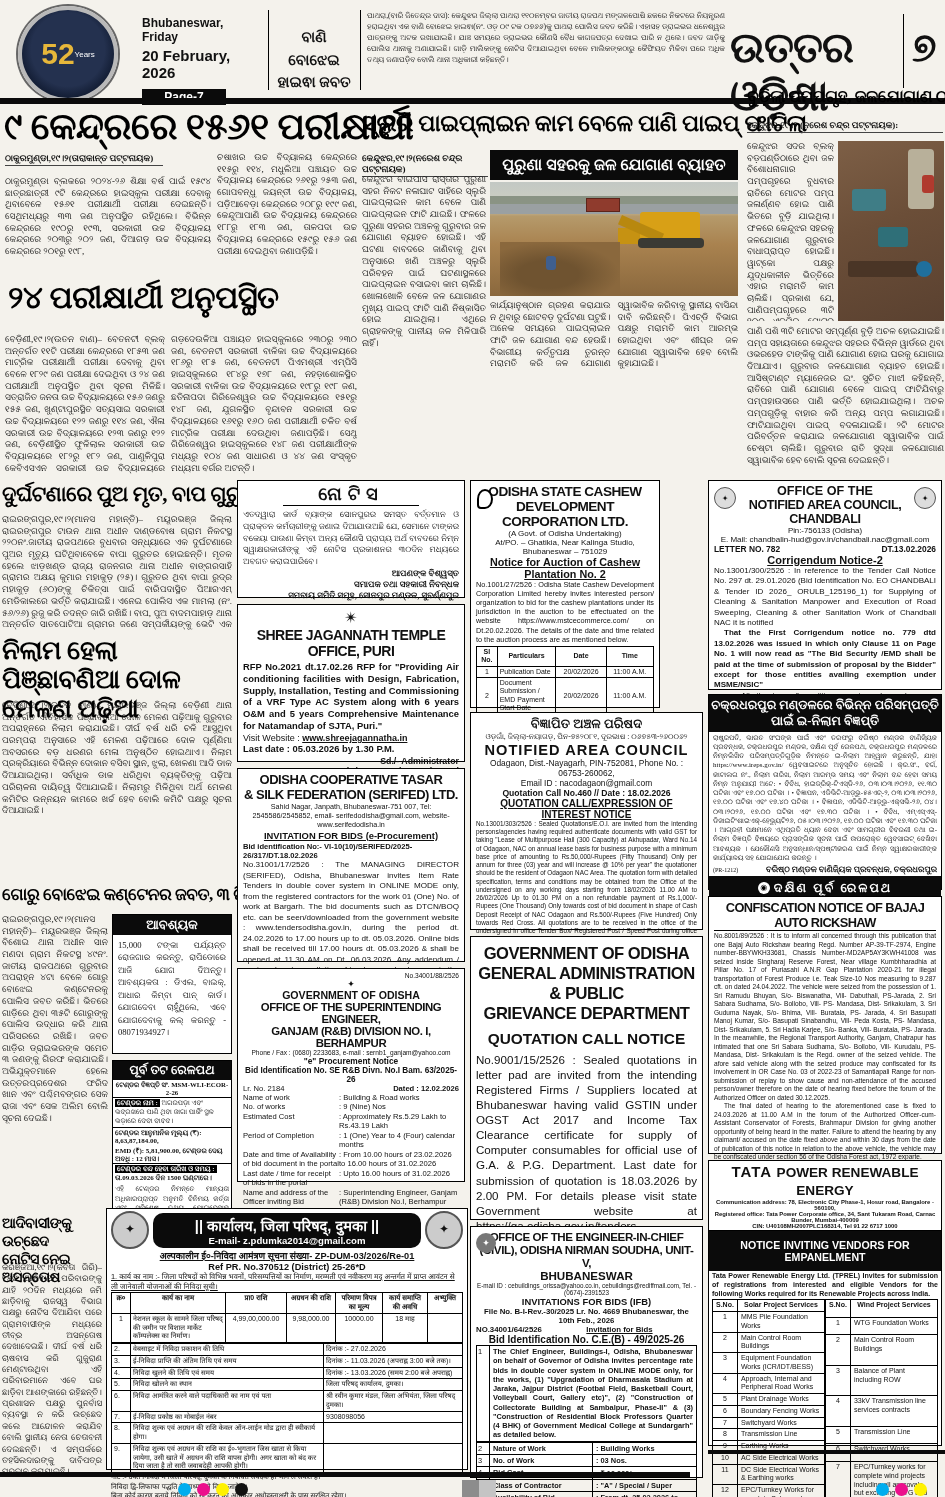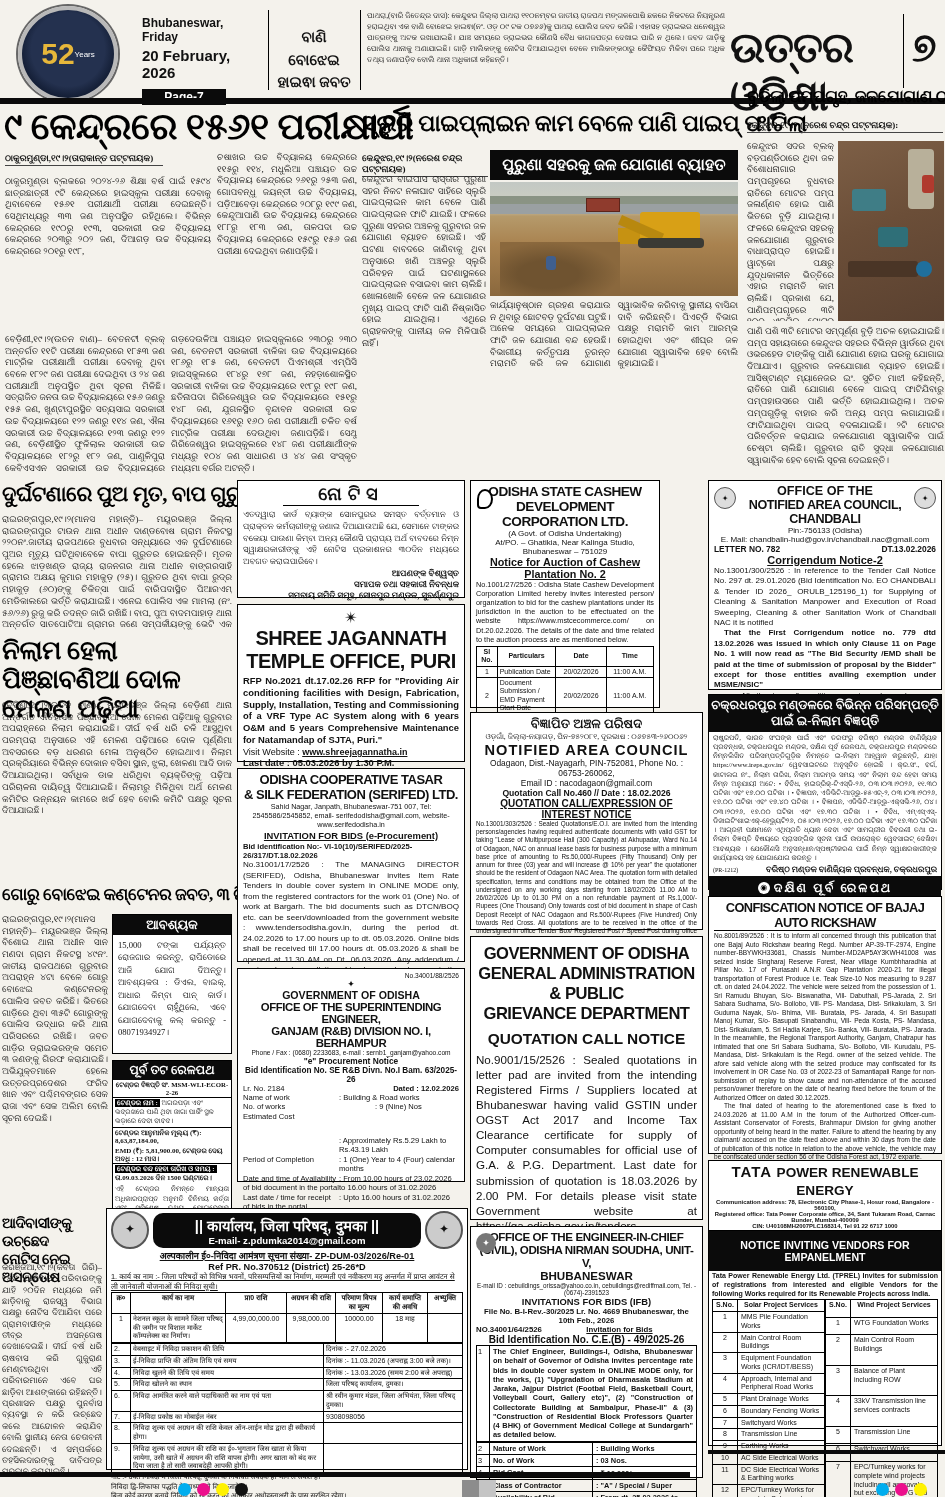--- a/index.html
+++ b/index.html
@@ -93,20 +93,21 @@
     <div class="abs" style="left:8px;top:16px;width:90px;height:10px;background:#9c8names066;opacity:.5;"></div>
     <div class="abs" style="left:70px;top:8px;width:26px;height:60px;background:#b8b09a;border-radius:4px;"></div>
     <div class="abs" style="left:14px;top:48px;width:34px;height:22px;background:#3f7d86;border-radius:3px;"></div>
     <div class="abs" style="left:40px;top:86px;width:30px;height:20px;background:#2f6f78;border-radius:3px;"></div>
     <div class="abs" style="left:10px;top:120px;width:70px;height:16px;background:#4a3526;border-radius:3px;"></div>
     <div class="abs" style="left:78px;top:120px;width:16px;height:16px;background:#1f6f9c;border-radius:50%;"></div>
     <div class="abs" style="left:84px;top:34px;width:12px;height:18px;background:#b03a2e;border-radius:3px;"></div>
   </div>
   <div class="abs j body-odia" style="left:747px;top:326px;width:197px;height:150px;overflow:hidden;">ପାଣି ପଶି ୩ଟି ମୋଟର ସମ୍ପୂର୍ଣ୍ଣ ବୁଡ଼ି ଅଚଳ ହୋଇଯାଇଛି। ପମ୍ପ ସହାୟତାରେ କେନ୍ଦୁଝର ସହରର ବିଭିନ୍ନ ୱାର୍ଡରେ ଥିବା ଓଭରହେଡ ଟାଙ୍କିକୁ ପାଣି ଯୋଗାଣ ହୋଇ ଘରକୁ ଯୋଗାଇ ଦିଆଯାଏ। ଗୁରୁବାର ଜଳଯୋଗାଣ ବ୍ୟାହତ ହୋଇଛି। ଆସିଷ୍ଟାଣ୍ଟ ମ୍ୟାନେଜର ଇଂ. ସୁଚିତ ମାଝୀ କହିଛନ୍ତି, ରାତିରେ ପାଣି ଯୋଗାଣ ବେଳେ ପାଇପ୍ ଫାଟିଯିବାରୁ ପମ୍ପହାଉସରେ ପାଣି ଭର୍ତ୍ତି ହୋଇଯାଇଥିଲା। ଅଚଳ ପମ୍ପଗୁଡ଼ିକୁ ବାହାର କରି ଅନ୍ୟ ପମ୍ପ ଲଗାଯାଇଛି। ଫାଟିଯାଇଥିବା ପାଇପ୍ ବଦଳାଯାଇଛି। ୨ଟି ମୋଟର ପରିବର୍ତ୍ତନ କରାଯାଇ ଜଳଯୋଗାଣ ସ୍ୱାଭାବିକ ପାଇଁ ଚେଷ୍ଟା ଚାଲିଛି। ଗୁରୁବାର ରାତି ସୁଦ୍ଧା ଜଳଯୋଗାଣ ସ୍ୱାଭାବିକ ହେବ ବୋଲି ସୂଚନା ଦେଇଛନ୍ତି।</div>
 
+  <div class="abs headline nw" style="left:8px;top:282px;font-size:31px;">୨୪ ପରୀକ୍ଷାର୍ଥୀ ଅନୁପସ୍ଥିତ</div>
   <div class="abs j body-odia" style="left:5px;top:334px;width:160px;height:142px;overflow:hidden;">ବେଡ଼ିଣୀ,୧୯।୨(ଉତନ ବାଣ)– ବେତନଟୀ ବ୍ଲକ୍ ଅନ୍ତର୍ଗତ ୧୧ଟି ପରୀକ୍ଷା କେନ୍ଦ୍ରରେ ୧୮୫୩ ଜଣ ମାଟ୍ରିକ ପରୀକ୍ଷାର୍ଥୀ ପରୀକ୍ଷା ଦେବାକୁ ଥିବା ବେଳେ ୧୮୨୯ ଜଣ ପରୀକ୍ଷା ଦେଇଥିବା ଓ ୨୪ ଜଣ ପରୀକ୍ଷାର୍ଥୀ ଅନୁପସ୍ଥିତ ଥିବା ସୂଚନା ମିଳିଛି। ସତ୍ରାଜିତ ଜନତା ଉଚ୍ଚ ବିଦ୍ୟାଳୟରେ ୧୫୬ ଜଣରୁ ୧୫୫ ଜଣ, ଖୁଣ୍ଟାପୁରସ୍ଥିତ ସତ୍ୟସାଇ ସରକାରୀ ଉଚ୍ଚ ବିଦ୍ୟାଳୟରେ ୧୨୨ ଜଣରୁ ୧୧୪ ଜଣ, ଐଳା ସରକାରୀ ଉଚ୍ଚ ବିଦ୍ୟାଳୟରେ ୧୨୩ ଜଣରୁ ୧୨୨ ଜଣ, ବେଡ଼ିଣୀସ୍ଥିତ ଫୁଳିଲାଲ ସରକାରୀ ଉଚ୍ଚ ବିଦ୍ୟାଳୟରେ ୧୮୨ରୁ ୧୮୨ ଜଣ, ପାଣୁଳିପୁରା କେବିଏସଏନ ସରକାରୀ ଉଚ୍ଚ ବିଦ୍ୟାଳୟରେ ୧୪୮ରୁ ୧୪୬ ଜଣ,</div>
   <div class="abs j body-odia" style="left:171px;top:334px;width:186px;height:142px;overflow:hidden;">ଗଡ଼ଦେଉଳିଆ ପଞ୍ଚାୟତ ହାଇସ୍କୁଲରେ ୨୩୦ରୁ ୨୩୦ ଜଣ, ବେତନଟୀ ସରକାରୀ ବାଳିକା ଉଚ୍ଚ ବିଦ୍ୟାଳୟରେ ୧୮୬ରୁ ୧୮୫ ଜଣ, ବେତନଟୀ ପିଏମଶ୍ରୀ ଏମ୍ପିସି ହାଇସ୍କୁଲରେ ୧୮୪ରୁ ୧୭୮ ଜଣ, ନହଡ଼ାଶୋଳସ୍ଥିତ ସରକାରୀ ବାଳିକା ଉଚ୍ଚ ବିଦ୍ୟାଳୟରେ ୧୯୮ରୁ ୧୯୮ ଜଣ, ଛତିନାପଦା ଗିରିଜେଶ୍ୱର ଉଚ୍ଚ ବିଦ୍ୟାଳୟରେ ୧୫୧ରୁ ୧୪୮ ଜଣ, ଯୁଗଳସ୍ଥିତ ବୃନ୍ଦାବନ ସରକାରୀ ଉଚ୍ଚ ବିଦ୍ୟାଳୟରେ ୧୬୧ରୁ ୧୬୦ ଜଣ ପରୀକ୍ଷାର୍ଥୀ ଚଳିତ ବର୍ଷ ମାଟ୍ରିକ ପରୀକ୍ଷା ଦେଉଥିବା ଜଣାପଡ଼ିଛି। ସେଥୁ ଗିରିଜେଶ୍ୱର ହାଇସ୍କୁଲରେ ୧୪୮ ଜଣ ପରୀକ୍ଷାର୍ଥୀଙ୍କ ମଧ୍ୟରୁ ୧୦୪ ଜଣ ସାଧାରଣ ଓ ୪୪ ଜଣ ସଂସ୍କୃତ ମଧ୍ୟମା ବର୍ଗର ଅଟନ୍ତି।</div>
 
   <div class="abs headline nw" style="left:2px;top:483px;font-size:21px;">ଦୁର୍ଘଟଣାରେ ପୁଅ ମୃତ, ବାପ ଗୁରୁତର</div>
   <div class="abs j body-odia" style="left:2px;top:514px;width:230px;height:116px;overflow:hidden;">ରାଇରଙ୍ଗପୁର,୧୯।୨(ମାନସ ମହାନ୍ତି)– ମୟୂରଭଞ୍ଜ ଜିଲ୍ଲା ରାଇରଙ୍ଗପୁର ଟାଉନ ଥାନା ଅଧୀନ ଦାଣ୍ଡବୋଷ ଗ୍ରାମ ନିକଟସ୍ଥ ୨୨୦ନଂ.ଜାତୀୟ ରାଜପଥରେ ବୁଧବାର ସନ୍ଧ୍ୟାରେ ଏକ ଦୁର୍ଘଟଣାରେ ପୁଅର ମୃତ୍ୟୁ ଘଟିଥିବାବେଳେ ବାପା ଗୁରୁତର ହୋଇଛନ୍ତି। ମୃତକ ହେଲେ ଝାଡ଼ଖଣ୍ଡ ରାଜ୍ୟ ରାଜନଗର ଥାନା ଅଧୀନ ବାଙ୍ଗରସାହି ଗ୍ରାମର ଅକ୍ଷୟ କୁମାର ମହାକୁଡ଼ (୨୫)। ଗୁରୁତର ଥିବା ବାପା ରୁଦ୍ର ମହାକୁଡ଼ (୬୦)ଙ୍କୁ ଚିକିତ୍ସା ପାଇଁ ବାରିପଦାସ୍ଥିତ ପିଆରଏମ୍ ମେଡିକାଲରେ ଭର୍ତ୍ତି କରାଯାଇଛି। ଏନେଇ ପୋଲିସ ଏକ ମାମଲା (ନଂ. ୫୬/୨୬) ରୁଜୁ କରି ତଦନ୍ତ ଜାରି ରଖିଛି। ବାପ, ପୁଅ ବାଦମପାହାଡ଼ ଥାନା ଅନ୍ତର୍ଗତ ସାତପୋଟିଆ ଗ୍ରାମର ଜଣେ ସମ୍ପର୍କୀୟଙ୍କୁ ଭେଟି ଏକ ବୁଲେଟ ମୋଟର ସାଇକେଲ ଯୋଗେ ଝାଡ଼ଖଣ୍ଡ ଫେରୁଥିବା ବେଳେ ଦୁର୍ଘଟଣାର ସମ୍ମୁଖୀନ ହୋଇଥିଲେ।</div>
 
   <div class="abs headline" style="left:2px;top:636px;width:230px;font-size:26px;line-height:1.12;">ନିଲାମ ହେଲା ପିଞ୍ଛାବଣିଆ ଦୋଳ ମେଳଣ ପଢ଼ିଆ</div>
   <div class="abs j body-odia" style="left:2px;top:700px;width:230px;height:180px;overflow:hidden;">ବେଡ଼ିଣୀ,୧୯।୨(ଉତନ ବାଣି)– ମୟୂରଭଞ୍ଜ ଜିଲ୍ଲା ବେଡ଼ିଣୀ ଥାନା ଅନ୍ତର୍ଗତ ଐତିହାସିକ ପିଞ୍ଛାବଣିଆ ଦୋଳ ମେଳଣ ପଢ଼ିଆକୁ ଗୁରୁବାର ଅପରାହ୍ନରେ ନିଲାମ କରାଯାଇଛି। ଦୀର୍ଘ ବର୍ଷ ଧରି ଚଳି ଆସୁଥିବା ପରମ୍ପରା ଅନୁସାରେ ଏହି ମେଳଣ ପଢ଼ିଆରେ ଦୋଳ ପୂର୍ଣ୍ଣିମା ଅବସରରେ ବଡ଼ ଧରଣର ମେଳା ଅନୁଷ୍ଠିତ ହୋଇଥାଏ। ନିଲାମ ପ୍ରକ୍ରିୟାରେ ବିଭିନ୍ନ ଦୋକାନ ବସିବା ସ୍ଥାନ, ଝୁଲା, ଖେଳଣା ଆଦି ଡାକ ଦିଆଯାଇଥିଲା। ସର୍ବାଧିକ ଡାକ ଧରିଥିବା ବ୍ୟକ୍ତିଙ୍କୁ ପଢ଼ିଆ ପରିଚାଳନା ଦାୟିତ୍ୱ ଦିଆଯାଇଛି। ନିଲାମରୁ ମିଳିଥିବା ଅର୍ଥ ମେଳଣ କମିଟିର ଉନ୍ନୟନ କାମରେ ଖର୍ଚ୍ଚ ହେବ ବୋଲି କମିଟି ପକ୍ଷରୁ ସୂଚନା ଦିଆଯାଇଛି।</div>
 
   <div class="abs headline nw" style="left:2px;top:886px;font-size:17px;">ଗୋରୁ ବୋଝେଇ କଣ୍ଟେନର ଜବତ, ୩ ଗିରଫ</div>
@@ -142,21 +143,21 @@
   <div class="abs box" style="left:237px;top:480px;width:228px;height:118px;">
     <div class="c b" style="font-size:18px;letter-spacing:6px;border-bottom:1px solid #000;margin:0 40px 3px;">ନୋଟିସ</div>
     <div class="j" style="font-size:8.4px;line-height:1.4;">ଏତଦ୍ୱାରା କାର୍ଡ ବ୍ୟାଙ୍କ ସୋନପୁରର ସମସ୍ତ ବର୍ତ୍ତମାନ ଓ ପ୍ରାକ୍ତନ କର୍ମଚାରୀଙ୍କୁ ଜଣାଇ ଦିଆଯାଉଅଛି ଯେ, ସେମାନେ ଟାଙ୍କର ବକେୟା ପାଉଣା କିମ୍ବା ଅନ୍ୟ କୌଣସି ପ୍ରାପ୍ୟ ଅର୍ଥ ବାବଦରେ ନିମ୍ନ ସ୍ୱାକ୍ଷରକାରୀଙ୍କୁ ଏହି ନୋଟିସ ପ୍ରକାଶନର ୩୦ଦିନ ମଧ୍ୟରେ ଅବଗତ କରାଇପାରିବେ।</div>
     <div class="r b" style="font-size:8.6px;">ଆପଣଙ୍କ ବିଶ୍ୱସ୍ତ</div>
     <div class="r b" style="font-size:8.6px;">ସମାପକ ତଥା ସହକାରୀ ନିବନ୍ଧକ</div>
     <div class="r b" style="font-size:8.6px;">ସମବାୟ ସମିତି ସମୂହ, ସୋନପୁର ମଣ୍ଡଳ, ସୁବର୍ଣ୍ଣପୁର</div>
   </div>
 
   <div class="abs box sans" style="left:237px;top:604px;width:228px;height:158px;">
     <div class="c" style="font-size:16px;">✴</div>
-    <div class="c b" style="font-size:20px;letter-spacing:-0.5px;">SHREE JAGANNATH TEMPLE OFFICE, PURI</div>
+    <div class="c b" style="font-size:14px;letter-spacing:-0.5px;">SHREE JAGANNATH TEMPLE OFFICE, PURI</div>
     <div class="j b" style="font-size:9.4px;line-height:1.25;margin-top:2px;">RFP No.2021 dt.17.02.26 RFP for "Providing Air conditioning facilities with Design, Fabrication, Supply, Installation, Testing and Commissioning of a VRF Type AC System along with 6 years O&amp;M and 5 years Comprehensive Maintenance for Natamandap of SJTA, Puri."</div>
     <div style="font-size:9px;margin-top:1px;"><span>Visit Website : </span><span class="u b">www.shreejagannatha.in</span></div>
     <div class="b" style="font-size:9.4px;">Last date : 05.03.2026 by 1.30 P.M.</div>
     <div class="r b" style="font-size:8.8px;margin-top:2px;">Sd./- Administrator</div>
     <div class="r b" style="font-size:8.8px;">Shri Jagannath Temple, Puri</div>
   </div>
 
   <div class="abs box sans" style="left:237px;top:768px;width:228px;height:194px;">
     <div class="c b" style="font-size:13px;letter-spacing:-0.5px;">ODISHA COOPERATIVE TASAR</div>
     <div class="c b" style="font-size:13px;letter-spacing:-0.5px;">&amp; SILK FEDERATION (SERIFED) LTD.</div>
@@ -183,28 +184,28 @@
       <span>Lr. No. 2184</span>
       <span class="b">Dated : 12.02.2026</span>
     </div>
     <div>
 
         <div style="display:flex;line-height:1.25;">
           <span style="width:96px;flex:none;">Name of work</span>
           <span style="flex:1;">: Building &amp; Road works</span>
         </div>
 
-        <div style="display:flex;line-height:1.25;gap:36px;">
+        <div style="display:flex;line-height:1.25;">
           <span style="width:96px;flex:none;">No. of works</span>
           <span style="flex:1;">: 9 (Nine) Nos</span>
         </div>
 
         <div style="display:flex;line-height:1.25;">
           <span style="width:96px;flex:none;">Estimated Cost</span>
-          <span style="flex:1;margin-top:24px;">: Approximately Rs.5.29 Lakh to Rs.43.19 Lakh</span>
+          <span style="flex:1;">: Approximately Rs.5.29 Lakh to Rs.43.19 Lakh</span>
         </div>
 
         <div style="display:flex;line-height:1.25;">
           <span style="width:96px;flex:none;">Period of Completion</span>
           <span style="flex:1;">: 1 (One) Year to 4 (Four) calendar months</span>
         </div>
 
         <div style="display:flex;line-height:1.25;">
           <span style="width:96px;flex:none;">Date and time of Availability of bid document in the portal</span>
           <span style="flex:1;">: From 10.00 hours of 23.02.2026 to 16.00 hours of 31.02.2026</span>

